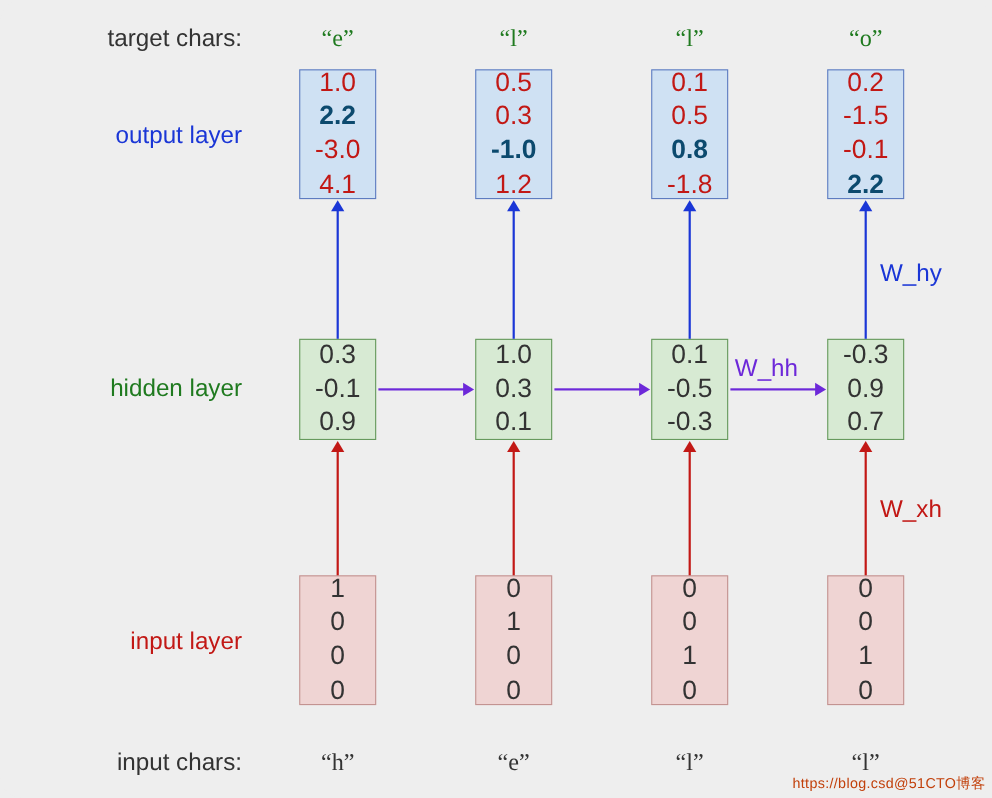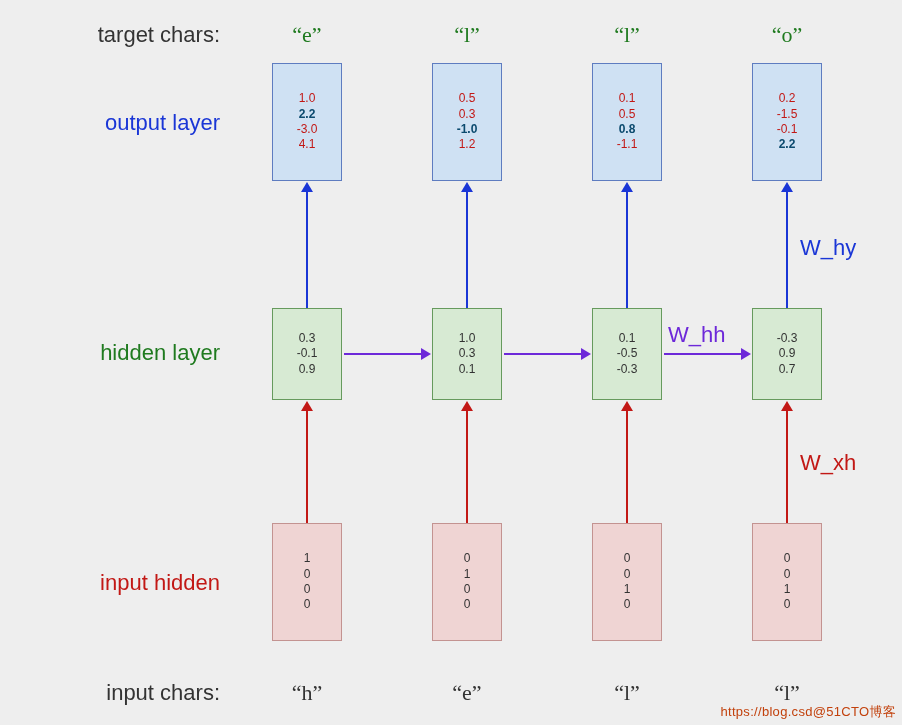--- a/index.html
+++ b/index.html
@@ -49,21 +49,21 @@
   .char-input  { color: #333; }
 
   .box {
     position: absolute;
     width: 70px;
     border: 1.5px solid;
     display: flex;
     flex-direction: column;
     justify-content: center;
     align-items: center;
-    font-size: 12px;
+    font-size: 24px;
     line-height: 1.28;
     padding: 22px 0;
     box-sizing: border-box;
   }
   .box-out { background: #cfe1f3; border-color: #5e7cc0; height: 118px; }
   .box-hid { background: #d7ead3; border-color: #669a5d; height: 92px; }
   .box-in  { background: #efd4d3; border-color: #c39391; height: 118px; }
 
   .v { display: block; text-align: center; width: 100%; }
   .red   { color: #c21815; }
@@ -102,21 +102,21 @@
   }
 </style>
 </head>
 <body>
 
 <div class="canvas">
 
   <div class="row-label lbl-target" style="left:20px; top:22px;">target chars:</div>
   <div class="row-label lbl-output" style="left:20px; top:110px;">output layer</div>
   <div class="row-label lbl-hidden" style="left:20px; top:340px;">hidden layer</div>
-  <div class="row-label lbl-input" style="left:20px; top:570px;">input hidden</div>
+  <div class="row-label lbl-input" style="left:20px; top:570px;">input layer</div>
   <div class="row-label lbl-inchar" style="left:20px; top:680px;">input chars:</div>
 
   <div class="char char-target" style="left:272px; top:22px;">“e”</div>
   <div class="box box-out" style="left:272px; top:63px;">
     <span class="v red">1.0</span>
     <span class="v green">2.2</span>
     <span class="v red">-3.0</span>
     <span class="v red">4.1</span>
   </div>
   <div class="box box-hid" style="left:272px; top:308px;">
@@ -150,21 +150,21 @@
     <span class="v blk">0</span>
     <span class="v blk">0</span>
   </div>
   <div class="char char-input" style="left:432px; top:680px;">“e”</div>
 
   <div class="char char-target" style="left:592px; top:22px;">“l”</div>
   <div class="box box-out" style="left:592px; top:63px;">
     <span class="v red">0.1</span>
     <span class="v red">0.5</span>
     <span class="v green">0.8</span>
-    <span class="v red">-1.1</span>
+    <span class="v red">-1.8</span>
   </div>
   <div class="box box-hid" style="left:592px; top:308px;">
     <span class="v blk">0.1</span>
     <span class="v blk">-0.5</span>
     <span class="v blk">-0.3</span>
   </div>
   <div class="box box-in" style="left:592px; top:523px;">
     <span class="v blk">0</span>
     <span class="v blk">0</span>
     <span class="v blk">1</span>

